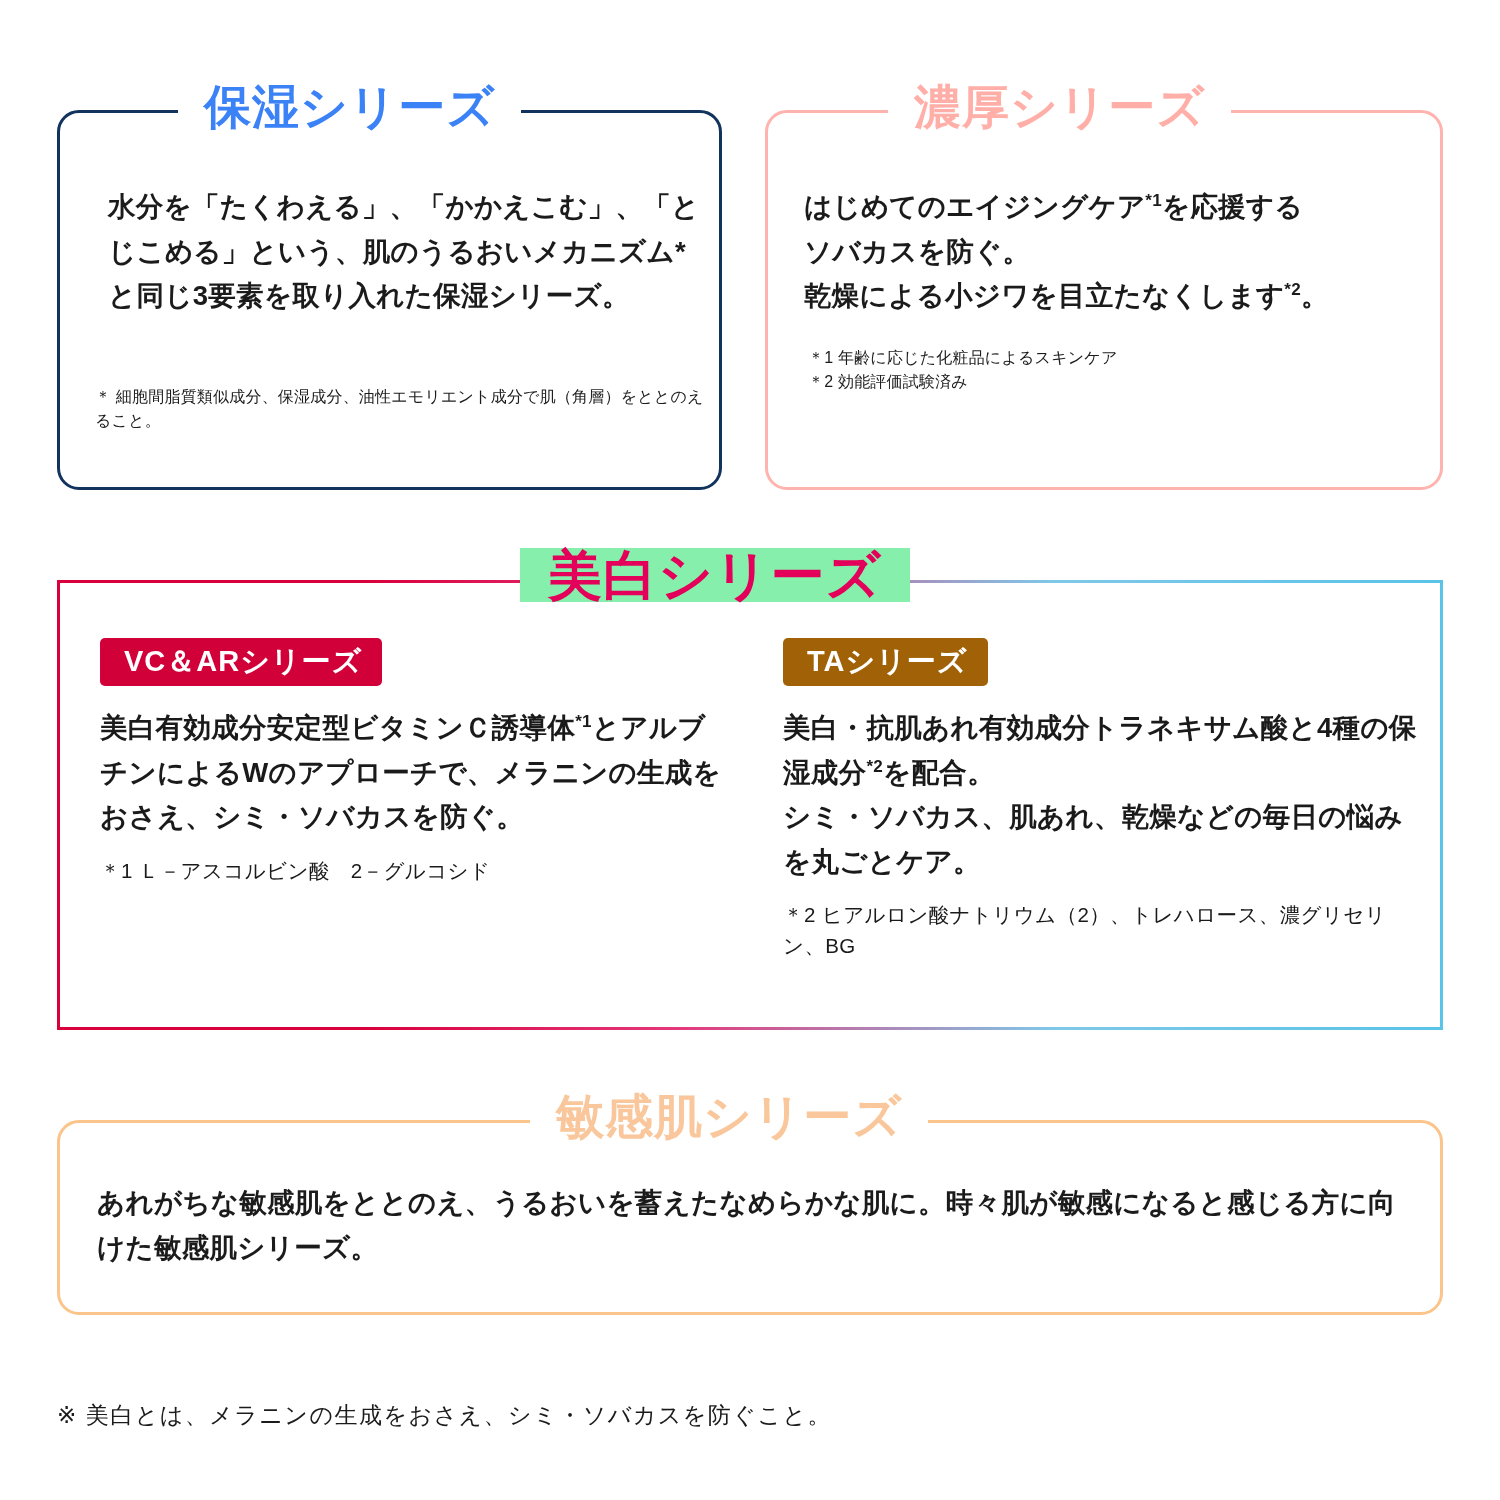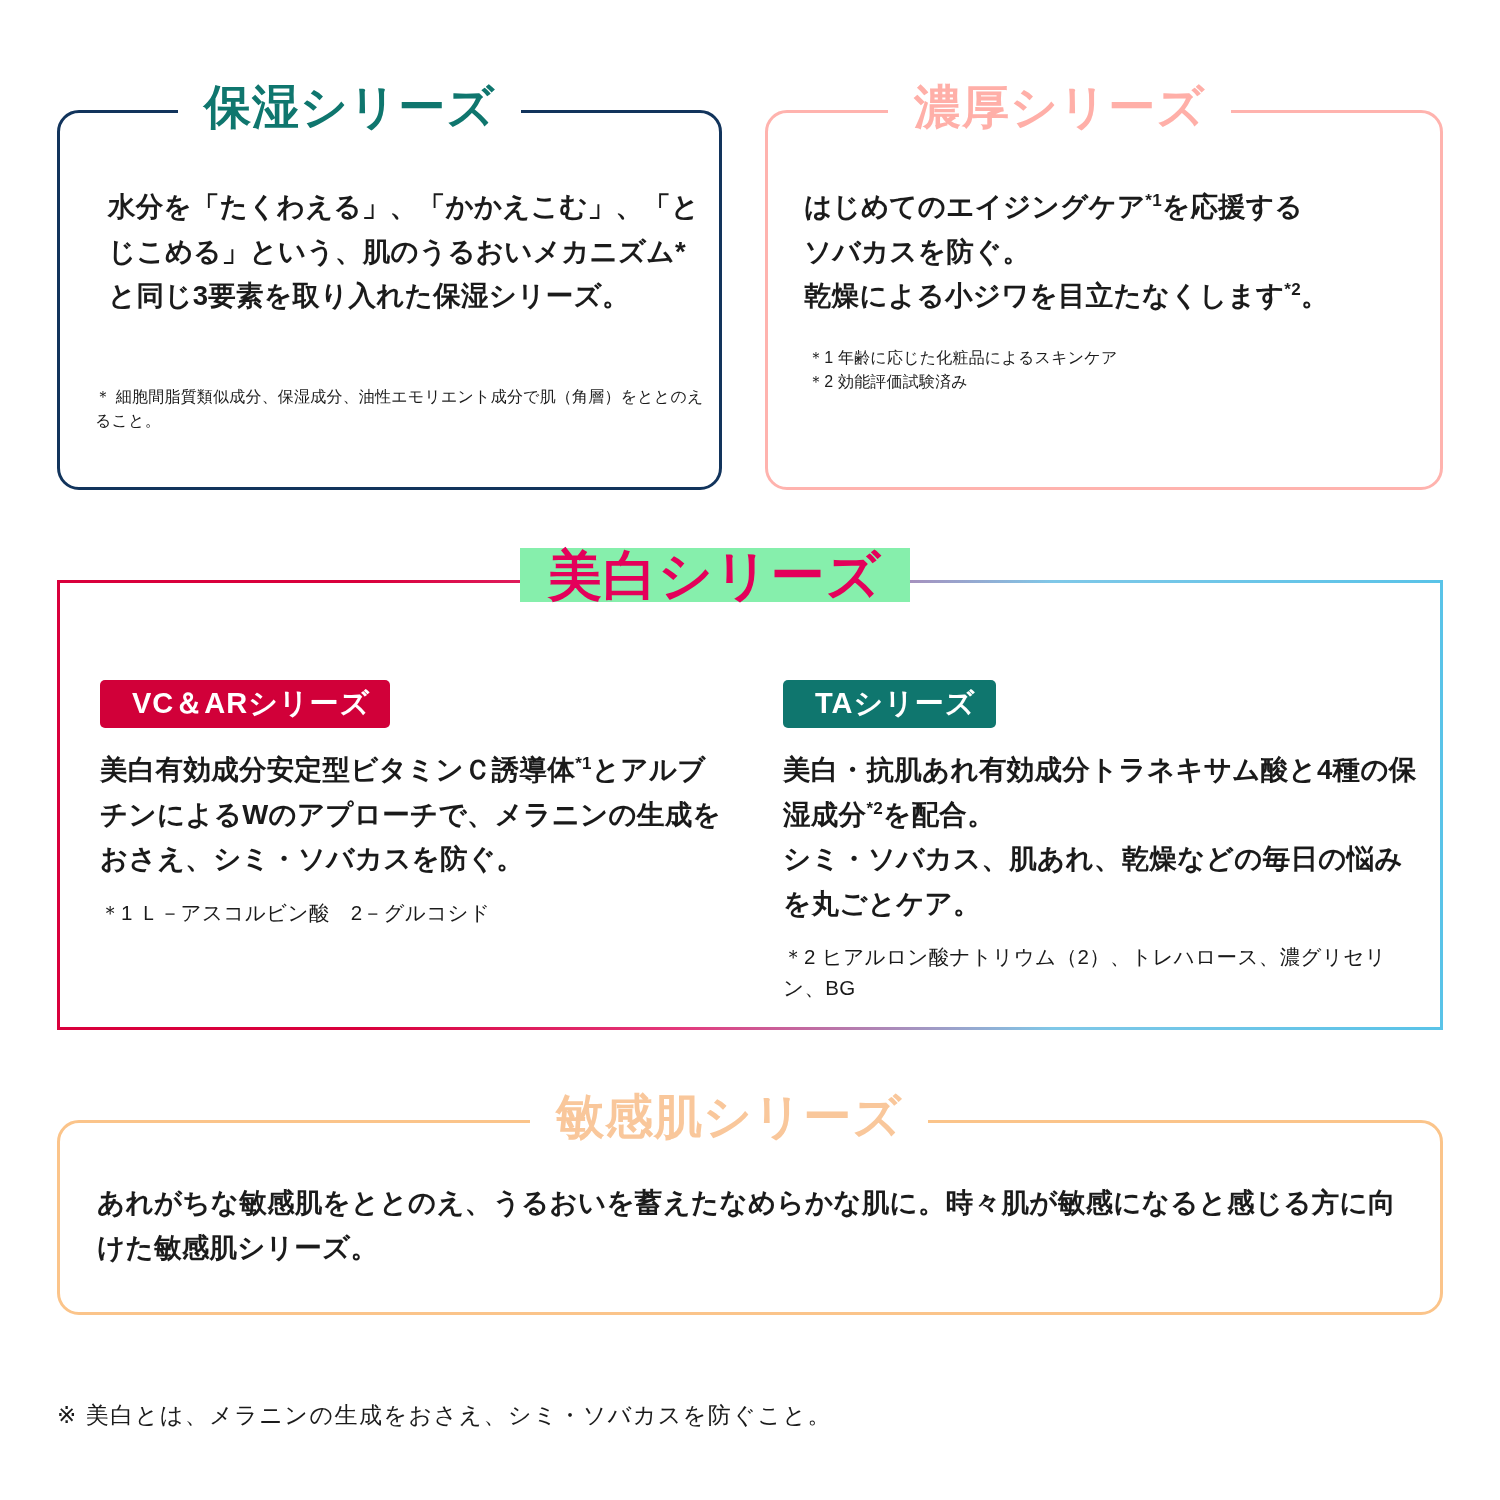--- a/index.html
+++ b/index.html
@@ -58,21 +58,21 @@
   
   #card-moisture {
     left: 57px;
     top: 110px;
     width: 665px;
     height: 380px;
     border: 3px solid #12345c;
   }
   #card-moisture .card-title {
     left: 118px;
-    color: #0f766e;
+    color: #3b82f6;
   }
   #card-moisture .card-body {
     position: absolute;
     left: 48px;
     top: 72px;
     width: 600px;
   }
   #card-moisture .note {
     position: absolute;
     left: 35px;
@@ -129,24 +129,23 @@
     line-height: 1;
     white-space: nowrap;
     z-index: 5;
   }
   .tagline {
     display: inline-block;
     color: #ffffff;
     font-size: 29px;
     font-weight: 700;
     letter-spacing: 1px;
-    padding: 9px 20px 10px 32px;
+    padding: 9px 20px 10px 24px;
     border-radius: 5px;
     line-height: 1;
-    margin-top: 42px;
   }
   #col-vcar {
     position: absolute;
     left: 40px;
     top: 55px;
     width: 625px;
   }
   #col-ta {
     position: absolute;
     left: 723px;
@@ -231,21 +230,21 @@
 
   <div class="card" id="card-whitening">
     <div id="col-vcar">
       <span class="tagline" id="tag-vcar" style="background: rgb(209, 0, 57);">VC＆ARシリーズ</span>
       <div class="col-body">
         <span>美白有効成分安定型ビタミンＣ誘導体</span><sup>*1</sup><span>とアルブチンによるWのアプローチで、メラニンの生成をおさえ、シミ・ソバカスを防ぐ。</span>
       </div>
       <div class="col-note">＊1 Ｌ－アスコルビン酸　2－グルコシド</div>
     </div>
     <div id="col-ta">
-      <span class="tagline" id="tag-ta" style="background: #0f766e;">TAシリーズ</span>
+      <span class="tagline" id="tag-ta" style="background: #a16207;">TAシリーズ</span>
       <div class="col-body">
         <span>美白・抗肌あれ有効成分トラネキサム酸と4種の保湿成分</span><sup>*2</sup><span>を配合。</span><br>
         <span>シミ・ソバカス、肌あれ、乾燥などの毎日の悩みを丸ごとケア。</span>
       </div>
       <div class="col-note">＊2 ヒアルロン酸ナトリウム（2）、トレハロース、濃グリセリン、BG</div>
     </div>
   </div>
   <div id="card-whitening-title">美白シリーズ</div>
 
   <div class="card" id="card-sensitive">

